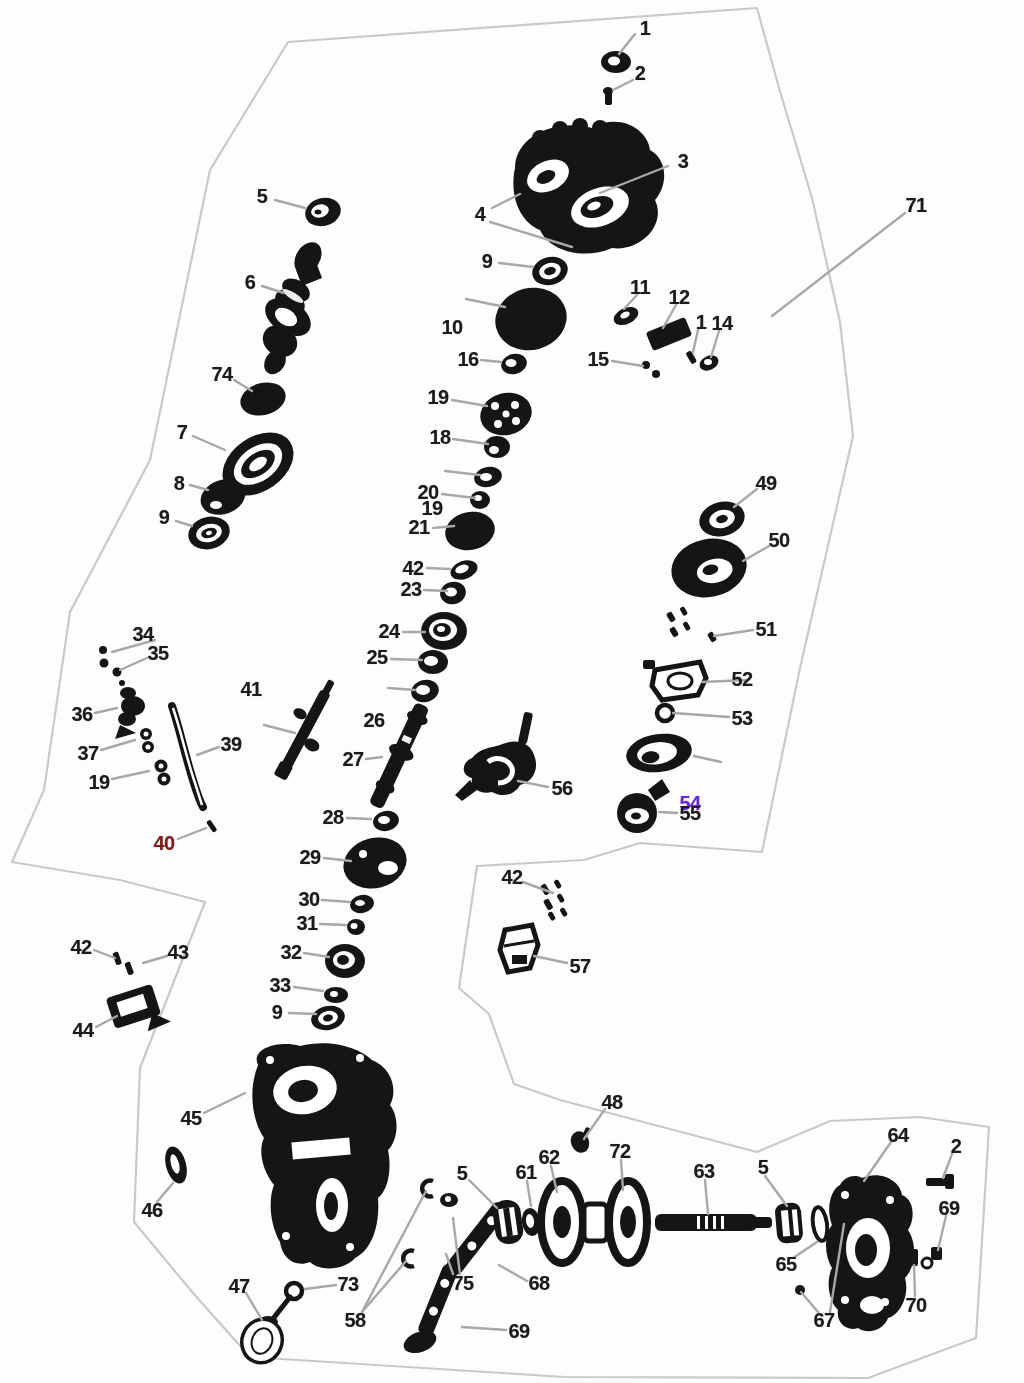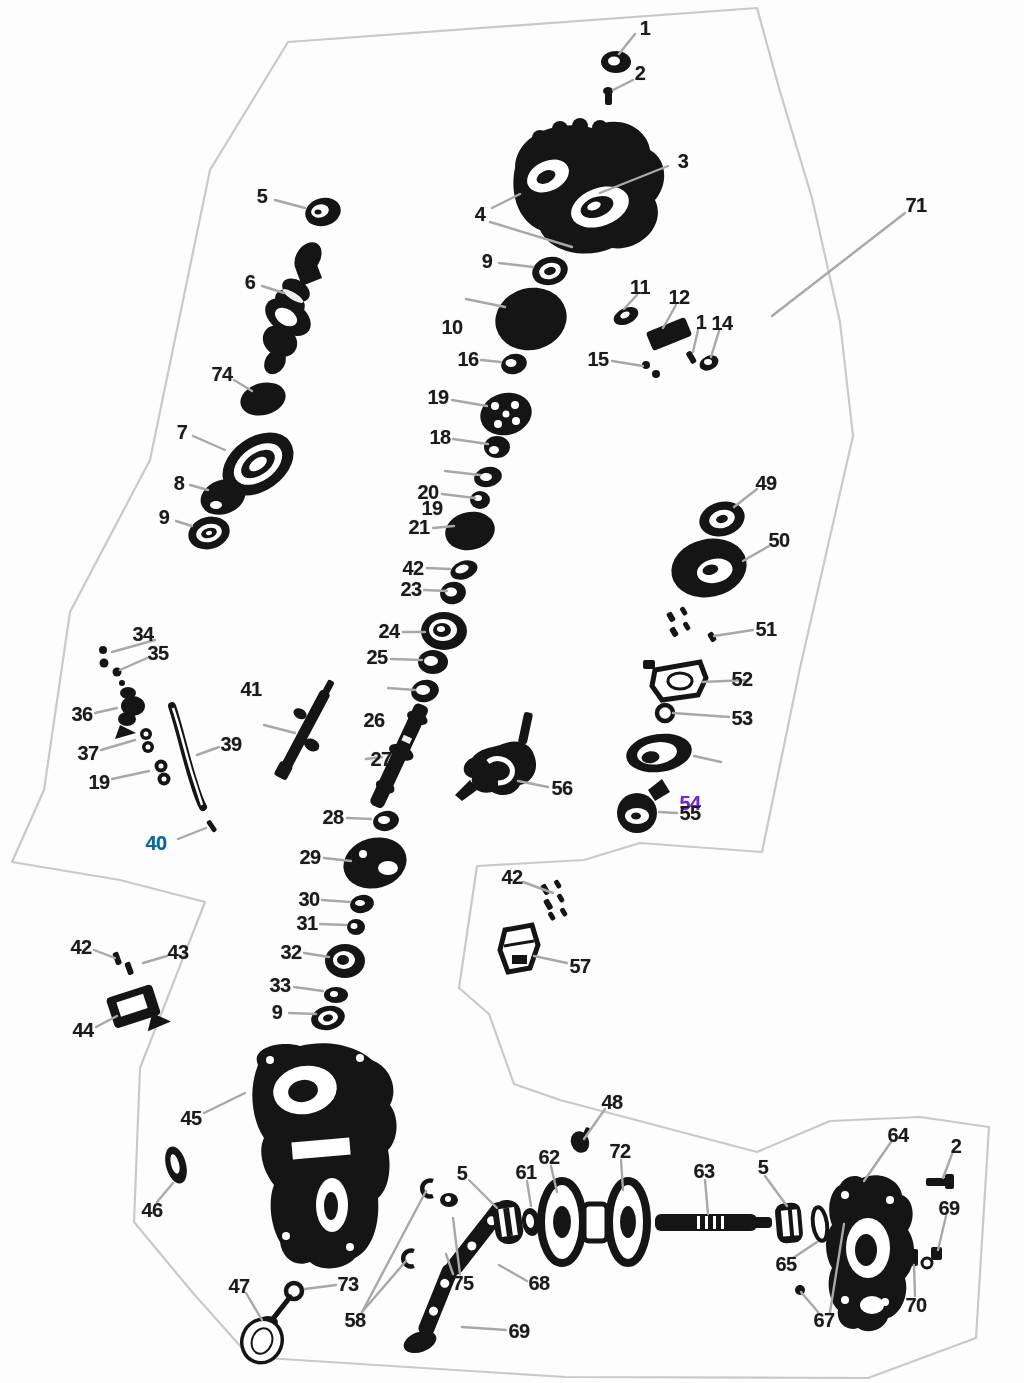--- a/index.html
+++ b/index.html
@@ -559,35 +559,35 @@
     <div class="callout" style="left: 438px; top: 397px; color: rgb(27, 27, 27);">19</div>
     <div class="callout" style="left: 440px; top: 437px; color: rgb(27, 27, 27);">18</div>
     <div class="callout" style="left: 432px; top: 470px; color: rgb(27, 27, 27); margin-top: 38px;">19</div>
     <div class="callout" style="left: 428px; top: 492px; color: rgb(27, 27, 27);">20</div>
     <div class="callout" style="left: 419px; top: 527px; color: rgb(27, 27, 27);">21</div>
     <div class="callout" style="left: 413px; top: 568px; color: rgb(27, 27, 27);">42</div>
     <div class="callout" style="left: 411px; top: 589px; color: rgb(27, 27, 27);">23</div>
     <div class="callout" style="left: 389px; top: 631px; color: rgb(27, 27, 27);">24</div>
     <div class="callout" style="left: 377px; top: 657px; color: rgb(27, 27, 27);">25</div>
     <div class="callout" style="left: 374px; top: 687px; color: rgb(27, 27, 27); margin-top: 33px;">26</div>
-    <div class="callout" style="left: 353px; top: 759px; color: rgb(27, 27, 27); margin-left: 28px;">27</div>
+    <div class="callout" style="left: 353px; top: 759px; color: rgb(27, 27, 27);">27</div>
     <div class="callout" style="left: 333px; top: 817px; color: rgb(27, 27, 27);">28</div>
     <div class="callout" style="left: 310px; top: 857px; color: rgb(27, 27, 27);">29</div>
     <div class="callout" style="left: 309px; top: 899px; color: rgb(27, 27, 27);">30</div>
     <div class="callout" style="left: 307px; top: 923px; color: rgb(27, 27, 27);">31</div>
     <div class="callout" style="left: 291px; top: 952px; color: rgb(27, 27, 27);">32</div>
     <div class="callout" style="left: 280px; top: 985px; color: rgb(27, 27, 27);">33</div>
     <div class="callout" style="left: 277px; top: 1012px; color: rgb(27, 27, 27);">9</div>
     <div class="callout" style="left: 143px; top: 634px; color: rgb(27, 27, 27);">34</div>
     <div class="callout" style="left: 158px; top: 653px; color: rgb(27, 27, 27);">35</div>
     <div class="callout" style="left: 82px; top: 714px; color: rgb(27, 27, 27);">36</div>
     <div class="callout" style="left: 88px; top: 753px; color: rgb(27, 27, 27);">37</div>
     <div class="callout" style="left: 99px; top: 782px; color: rgb(27, 27, 27);">19</div>
     <div class="callout" style="left: 231px; top: 744px; color: rgb(27, 27, 27);">39</div>
-    <div class="callout" style="left: 156px; top: 843px; color: #0369a1;">40</div>
+    <div class="callout" style="left: 164px; top: 843px; color: #7f1d1d;">40</div>
     <div class="callout" style="left: 251px; top: 689px; color: rgb(27, 27, 27);">41</div>
     <div class="callout" style="left: 81px; top: 947px; color: rgb(27, 27, 27);">42</div>
     <div class="callout" style="left: 178px; top: 952px; color: rgb(27, 27, 27);">43</div>
     <div class="callout" style="left: 83px; top: 1030px; color: rgb(27, 27, 27);">44</div>
     <div class="callout" style="left: 191px; top: 1118px; color: rgb(27, 27, 27);">45</div>
     <div class="callout" style="left: 152px; top: 1210px; color: rgb(27, 27, 27);">46</div>
     <div class="callout" style="left: 239px; top: 1286px; color: rgb(27, 27, 27);">47</div>
     <div class="callout" style="left: 348px; top: 1284px; color: rgb(27, 27, 27);">73</div>
     <div class="callout" style="left: 355px; top: 1320px; color: rgb(27, 27, 27);">58</div>
     <div class="callout" style="left: 463px; top: 1283px; color: rgb(27, 27, 27);">75</div>

